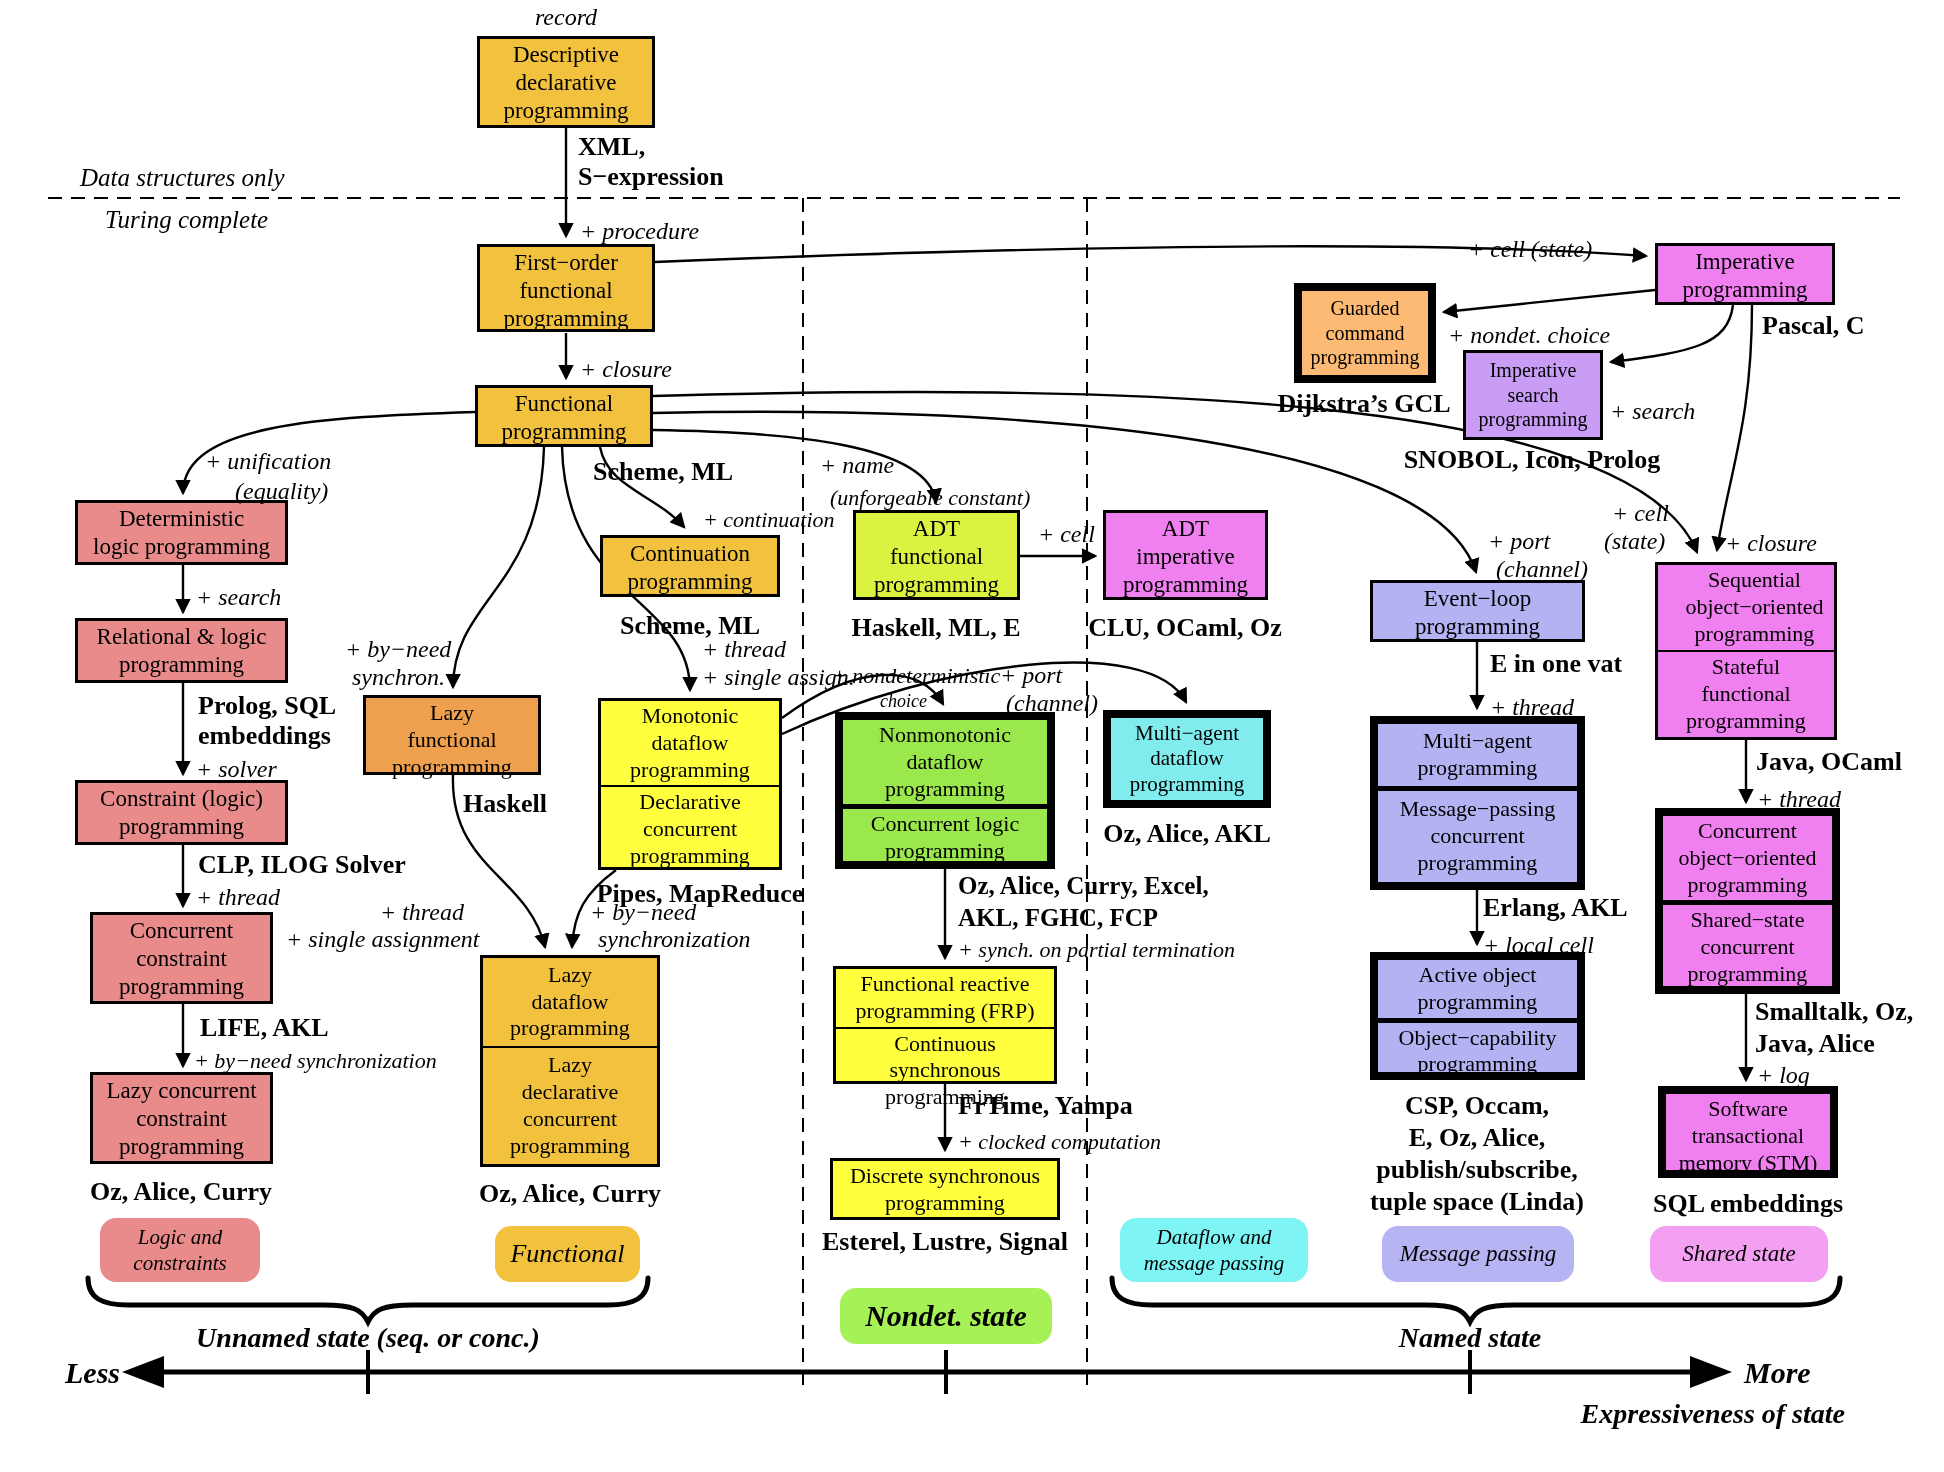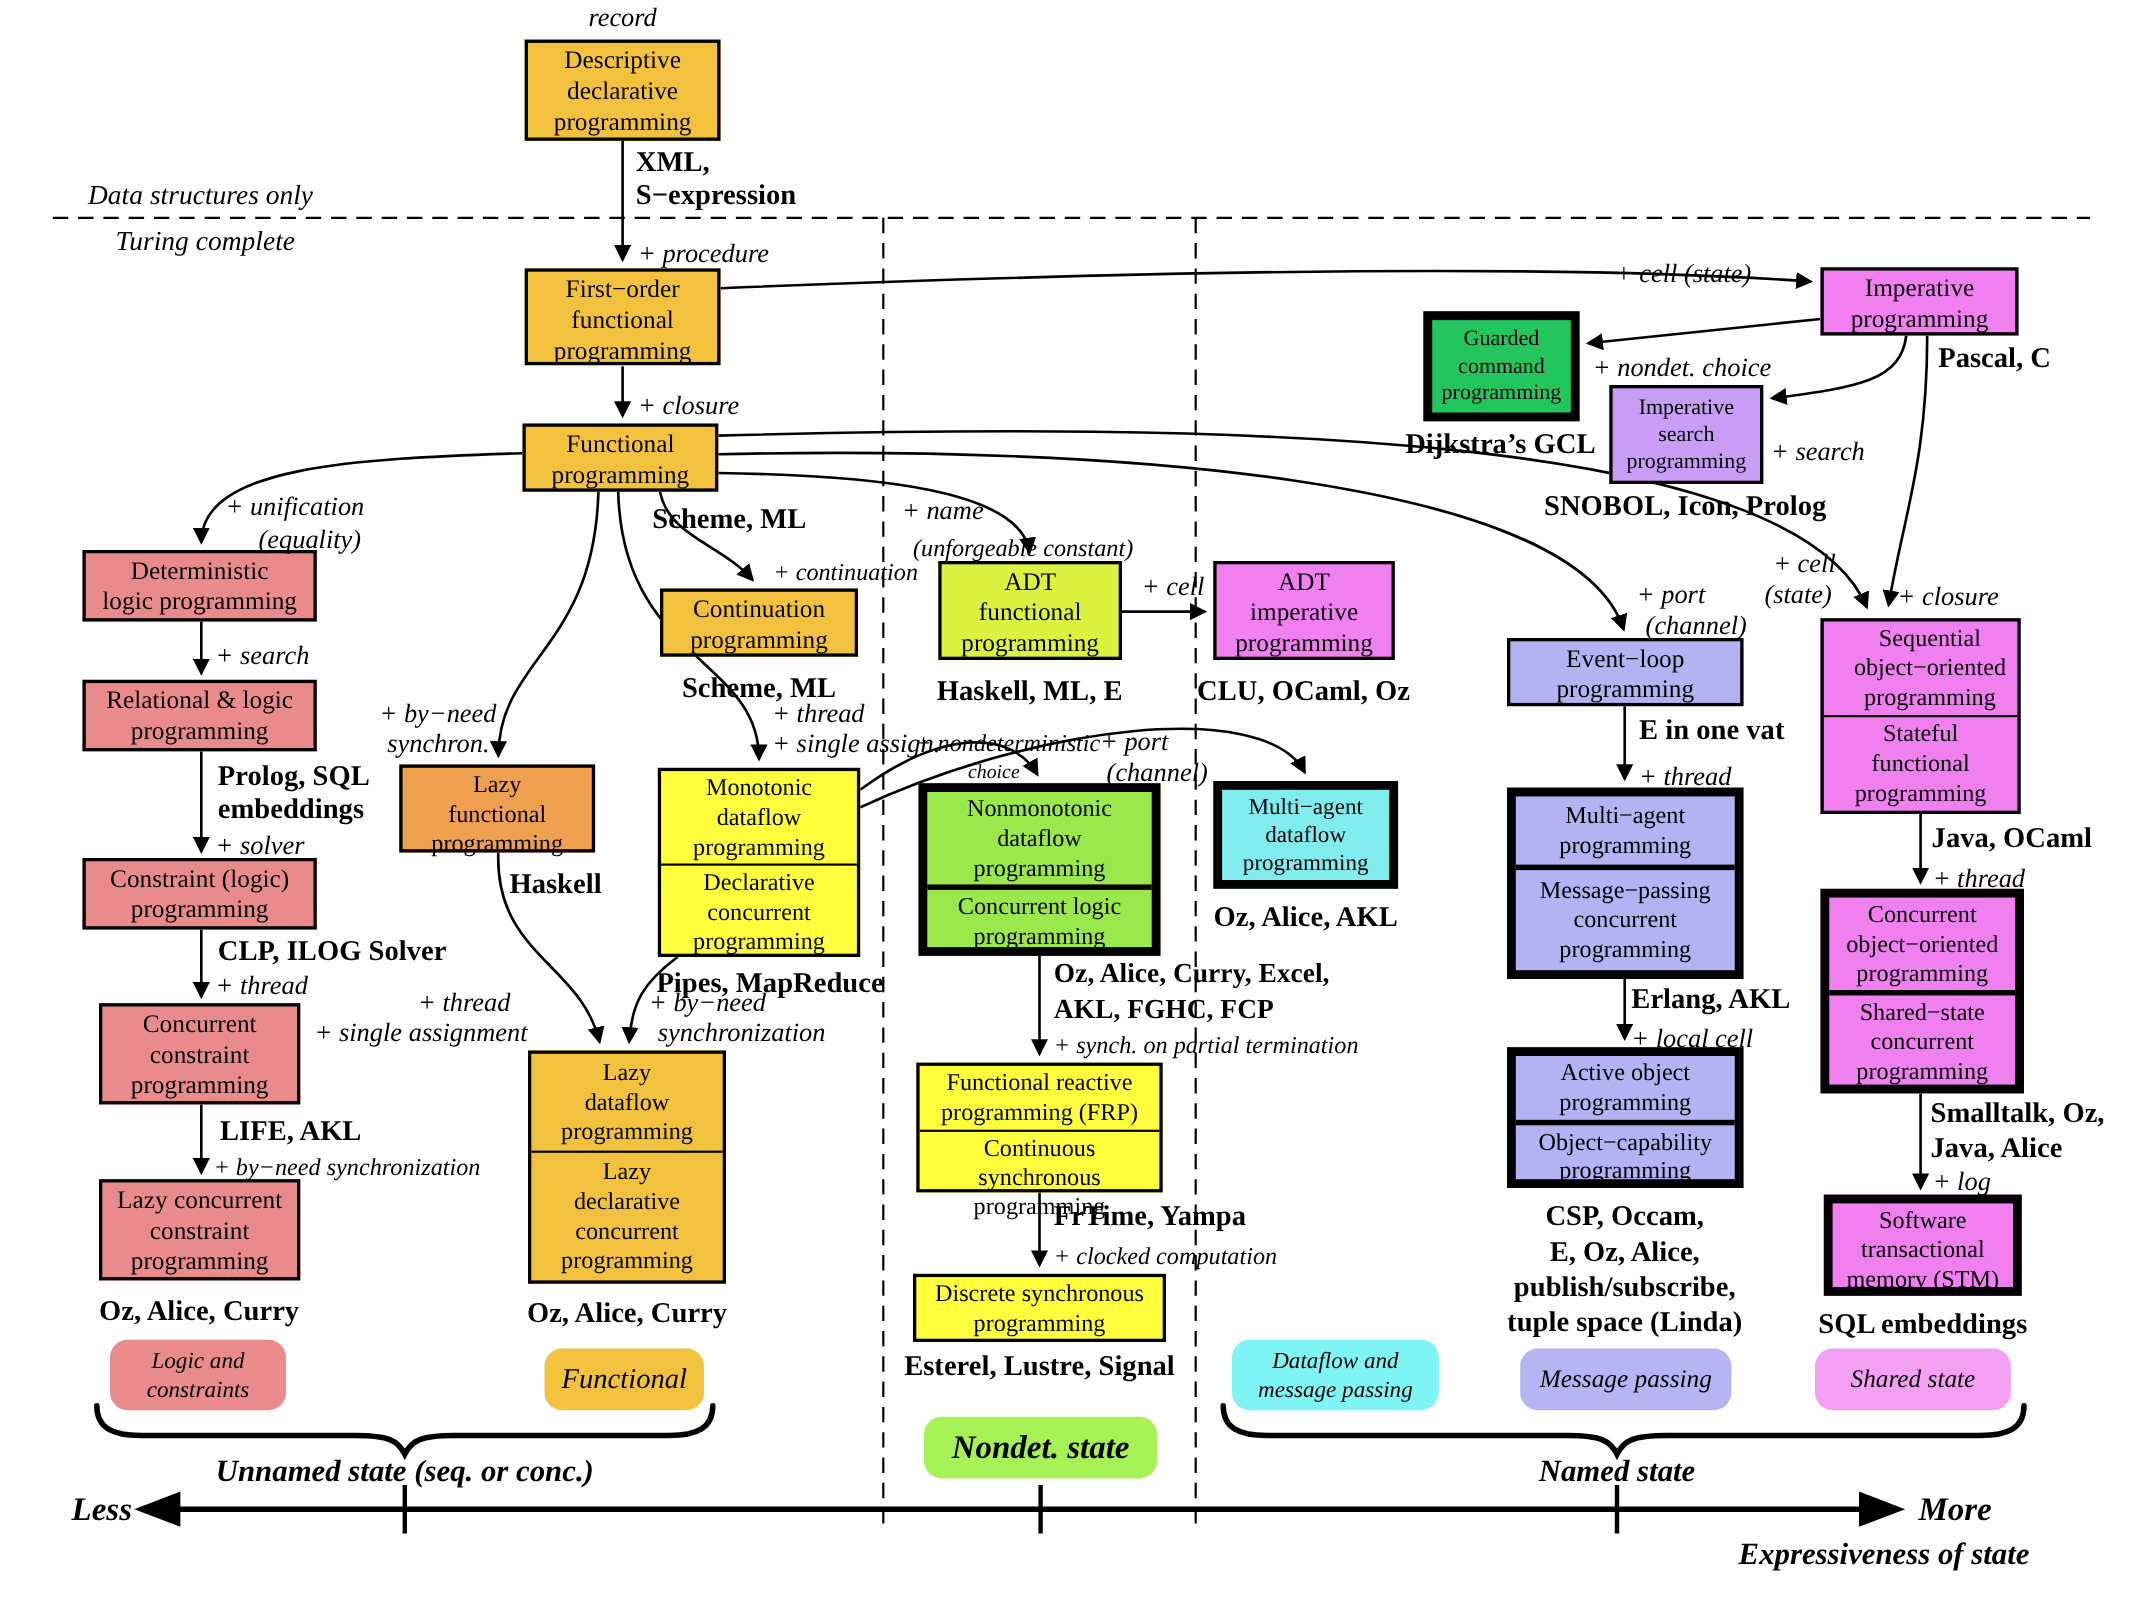--- a/index.html
+++ b/index.html
@@ -265,21 +265,21 @@
       <div class="node thick" style="left: 1370px; top: 952px; width: 215px; height: 128px; background: rgb(179, 178, 242); font-size: 22px;">
         <div class="cell" style="flex-grow: 2;">
           <div>Active object</div>
           <div>programming</div>
         </div>
         <div class="cell" style="flex-grow: 2;">
           <div>Object−capability</div>
           <div>programming</div>
         </div>
       </div>
-      <div class="node thick" style="left: 1294px; top: 283px; width: 142px; height: 100px; background: #22c55e; font-size: 20px;">
+      <div class="node thick" style="left: 1294px; top: 283px; width: 142px; height: 100px; background: #fdba74; font-size: 20px;">
         <div class="cell" style="flex-grow: 3;">
           <div>Guarded</div>
           <div>command</div>
           <div>programming</div>
         </div>
       </div>
       <div class="node thin" style="left: 1463px; top: 350px; width: 140px; height: 90px; background: rgb(201, 156, 245); font-size: 20px;">
         <div class="cell" style="flex-grow: 3;">
           <div>Imperative</div>
           <div>search</div>

